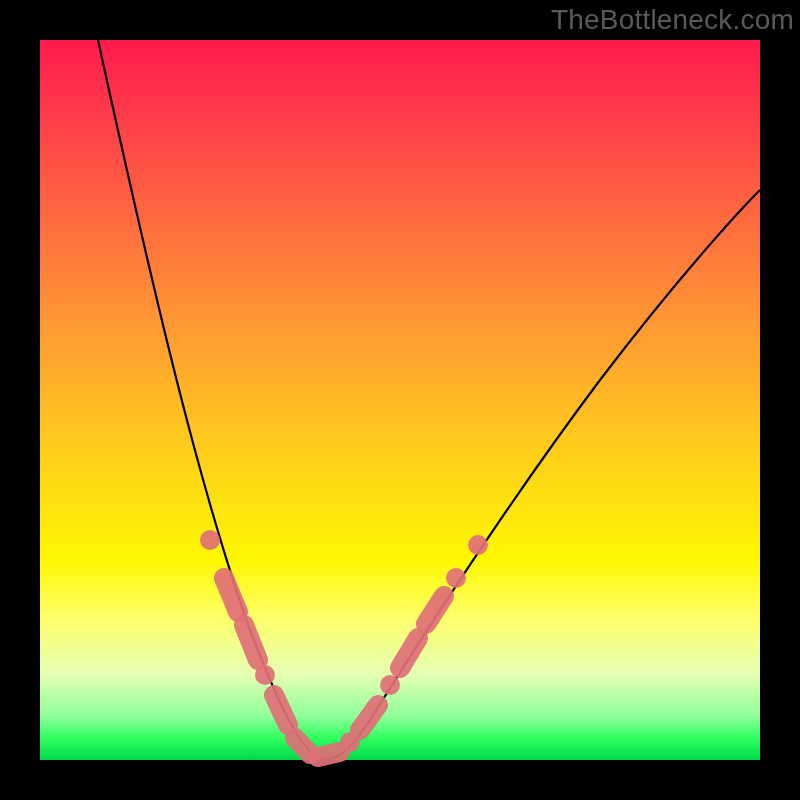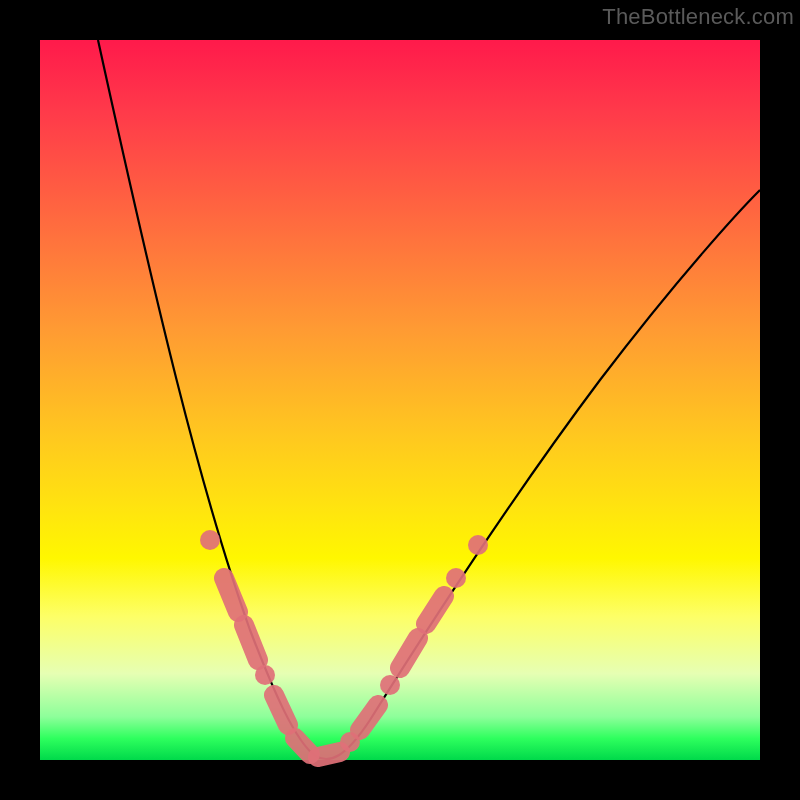--- a/index.html
+++ b/index.html
@@ -39,21 +39,21 @@
       #8dff9a 94%,
       #2eff5e 97%,
       #00d94a 100%
     );
   }
   .watermark {
     position: absolute;
     top: 4px;
     right: 6px;
     color: #5a5a5a;
-    font-size: 22px;
+    font-size: 28px;
     font-weight: 500;
     letter-spacing: 0.2px;
     user-select: none;
   }
   svg.curve {
     position: absolute;
     left: 0;
     top: 0;
     width: 720px;
     height: 720px;

